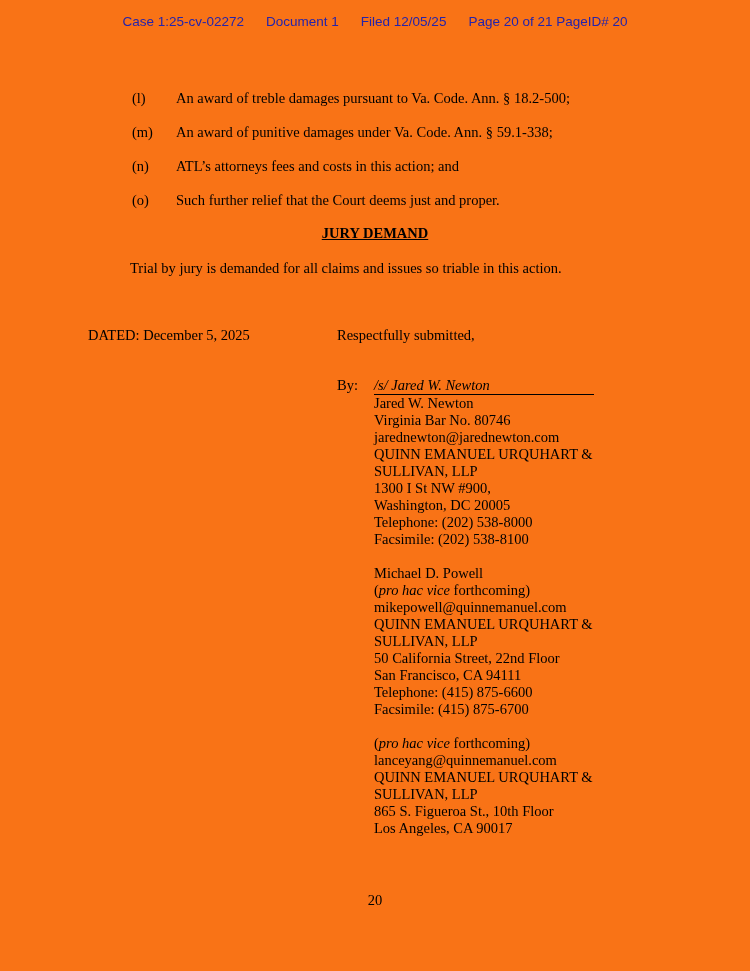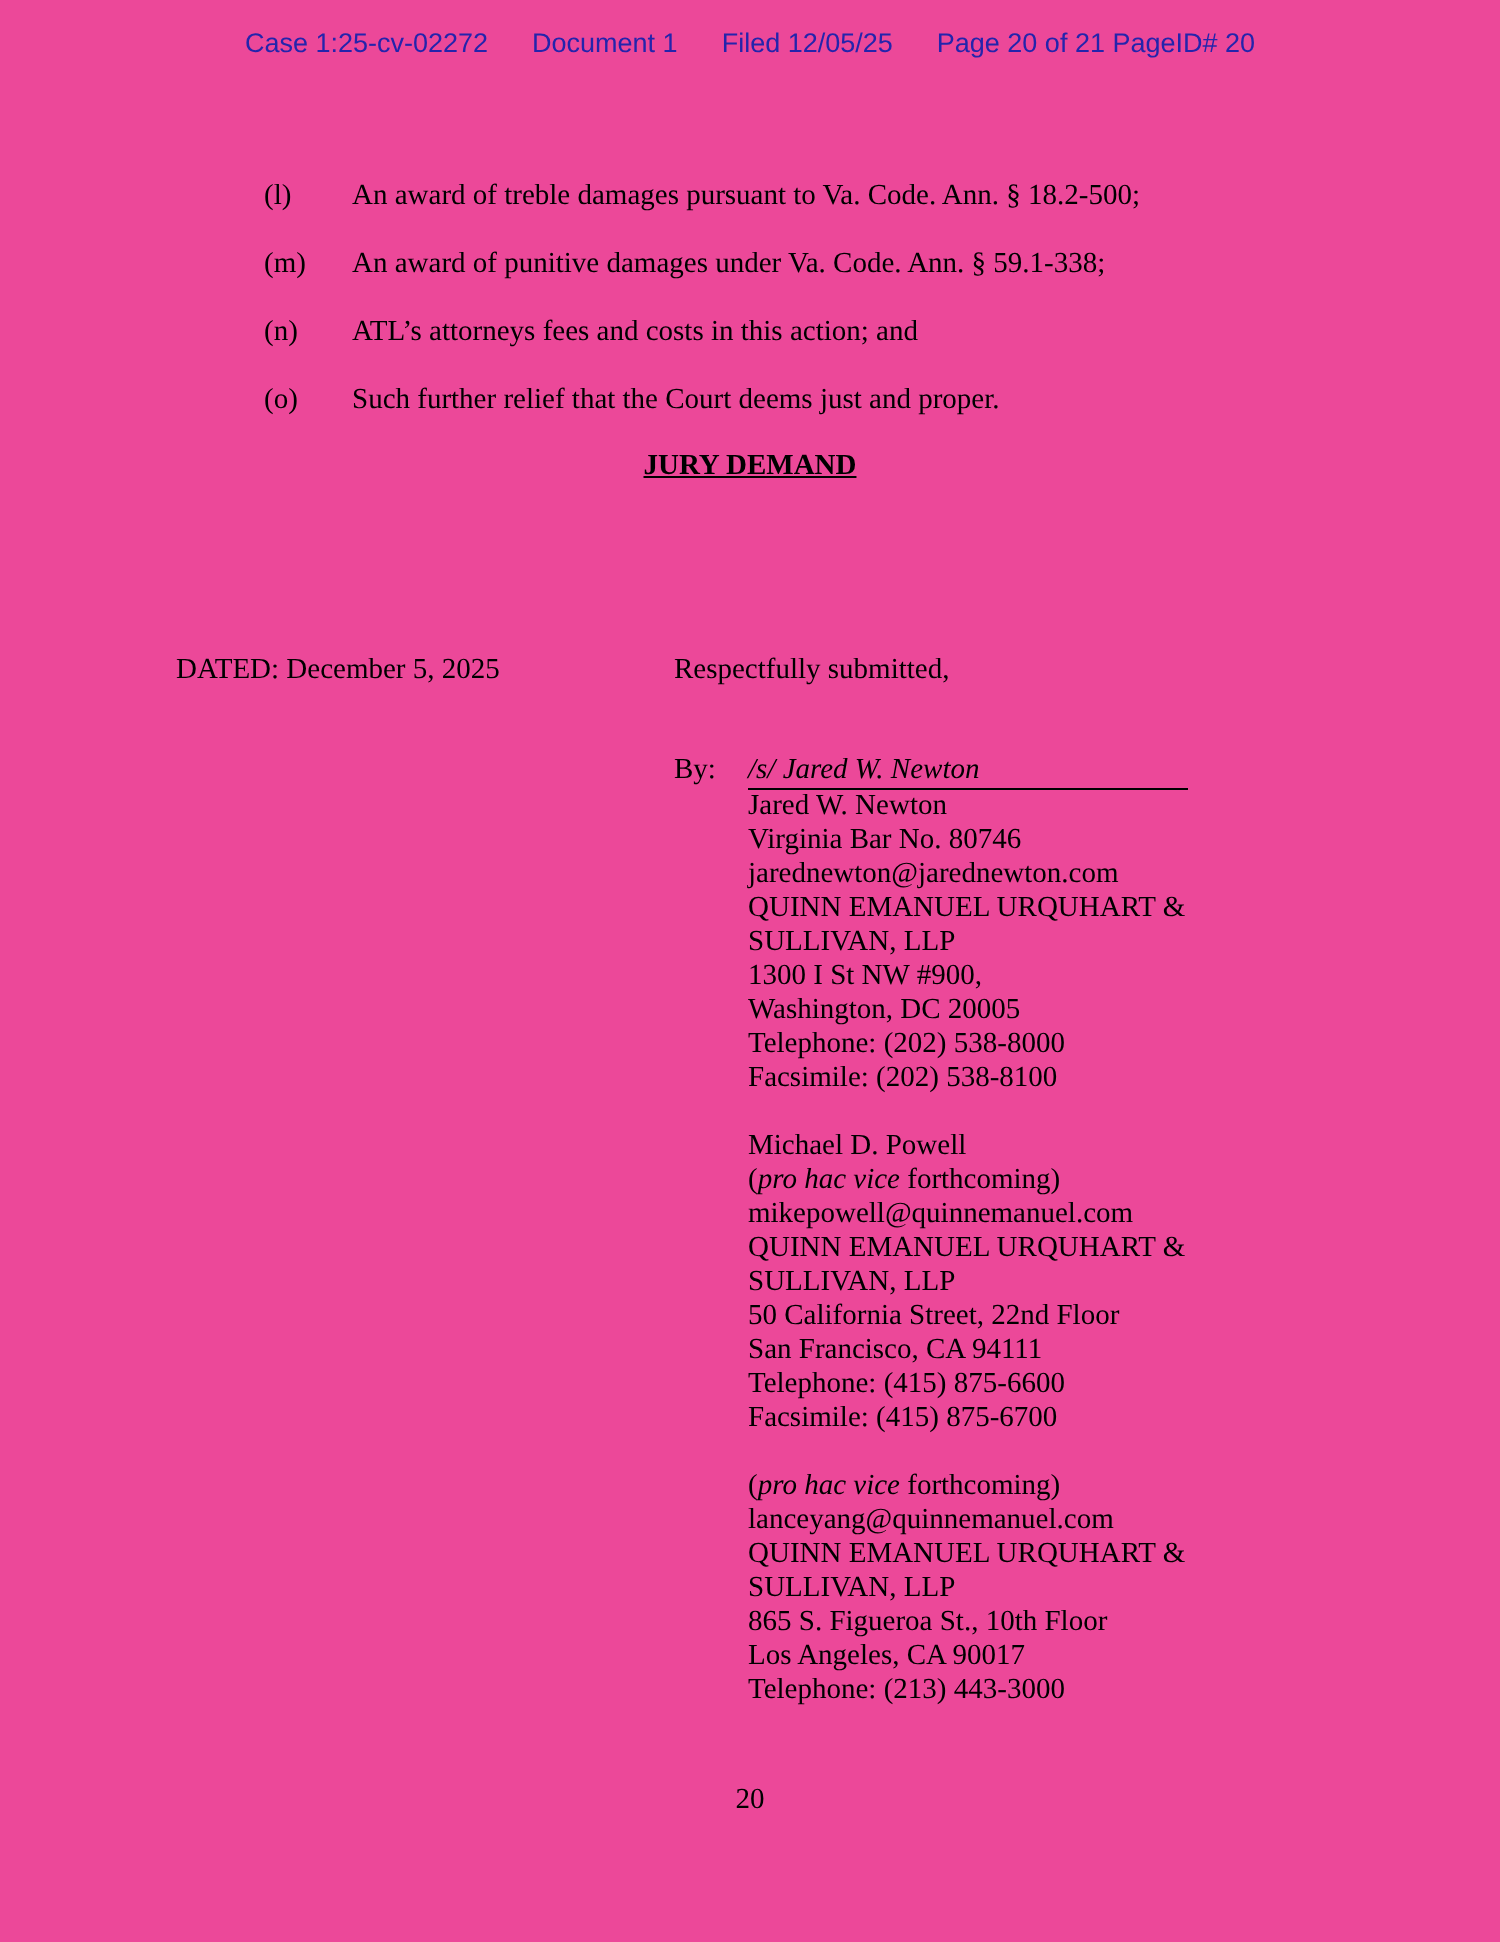--- a/index.html
+++ b/index.html
@@ -1,21 +1,21 @@
 <!DOCTYPE html>
 <html><head>
 <meta charset="utf-8">
 <style>
   * { margin: 0; padding: 0; box-sizing: border-box; }
   html, body { background: #ffffff; }
   .page {
     position: relative;
     width: 750px;
     height: 971px;
-    background: #ec4899;
+    background: #f97316;
     font-family: "Liberation Serif", serif;
     font-size: 14.5px;
     color: #000000;
     overflow: hidden;
   }
   .stamp {
     position: absolute;
     top: 14px;
     left: 0;
     right: 0;
@@ -122,20 +122,21 @@
       <span class="ri-label">(n)</span>
       <span class="ri-text">ATL’s attorneys fees and costs in this action; and</span>
     </div>
     <div class="relief-item">
       <span class="ri-label">(o)</span>
       <span class="ri-text">Such further relief that the Court deems just and proper.</span>
     </div>
   </div>
 
   <div class="jury-heading">JURY DEMAND</div>
+  <div class="jury-par">Trial by jury is demanded for all claims and issues so triable in this action.</div>
 
   <div class="dated">DATED: December 5, 2025</div>
   <div class="resp">Respectfully submitted,</div>
 
   <div class="sig">
     <div class="by-row">
       <span class="by-label">By:</span>
       <span class="sig-name">/s/ Jared W. Newton</span>
     </div>
     <div class="sig-blocks">
@@ -163,20 +164,19 @@
           <div class="sig-line">Facsimile: (415) 875-6700</div>
         </div>
         <div class="sig-gap"></div>
         <div class="sig-block">
           <div class="sig-line"><span>(</span><em>pro hac vice</em><span> forthcoming)</span></div>
           <div class="sig-line">lanceyang@quinnemanuel.com</div>
           <div class="sig-line">QUINN EMANUEL URQUHART &amp;</div>
           <div class="sig-line">SULLIVAN, LLP</div>
           <div class="sig-line">865 S. Figueroa St., 10th Floor</div>
           <div class="sig-line">Los Angeles, CA 90017</div>
-          <div class="sig-line">Telephone: (213) 443-3000</div>
         </div>
       </div>
   </div>
 
   <div class="footer-num">20</div>
 
 </div>
 
 </body></html>

